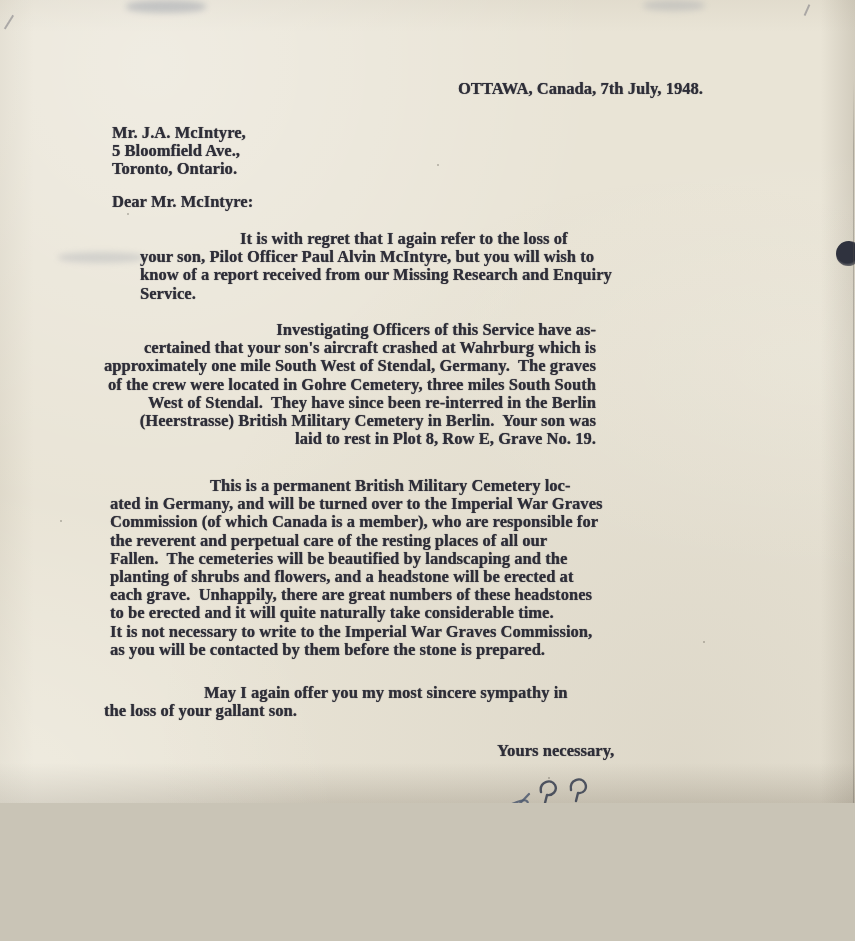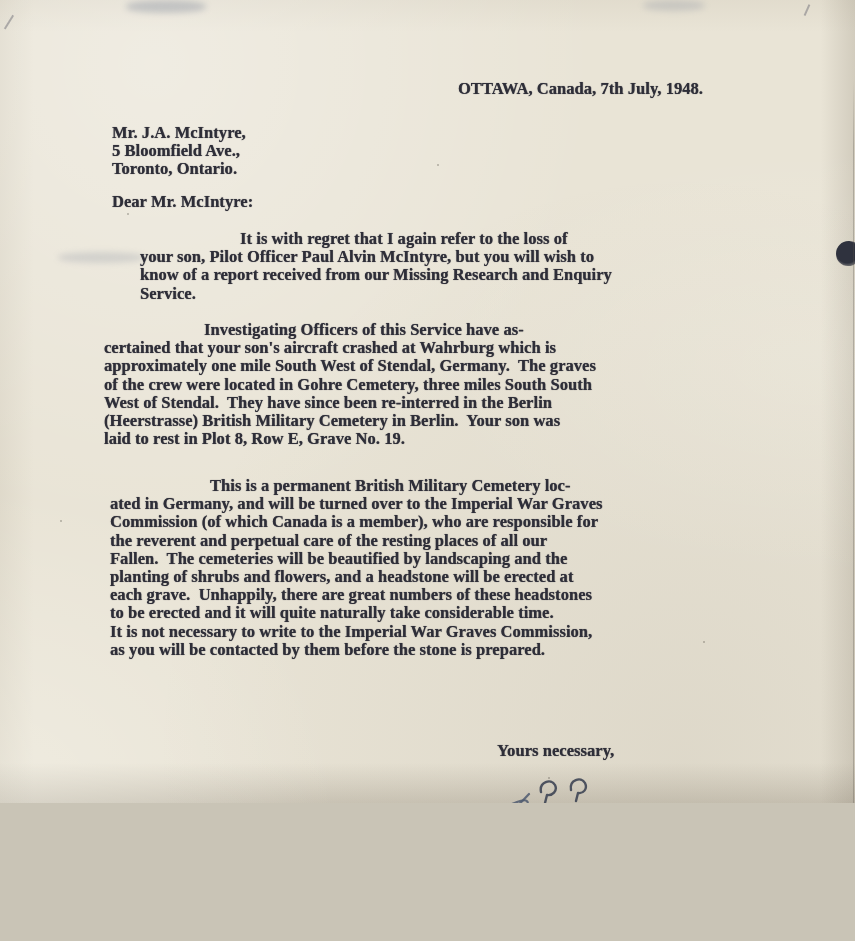--- a/index.html
+++ b/index.html
@@ -27,21 +27,21 @@
     letter-spacing: 0.1px;
     white-space: pre;
     color: #2e2e38;
     text-shadow: 0 0 1px rgba(44,44,56,0.65), 0.4px 0.4px 0.6px rgba(44,44,56,0.40);
   }
   .para { text-indent: 100px; }
   .dateline   { left: 458px; top: 80px;  }
   .address    { left: 112px; top: 116px; margin-top: 8px; }
   .salutation { left: 112px; top: 193px; }
   .para-1     { left: 104px; top: 230px; margin-left: 36px; }
-  .para-2     { left: 104px; top: 321px; }
+  .para-2     { left: 104px; top: 321px; text-align: right; }
   .para-3     { left: 110px; top: 477px; }
   .para-4     { left: 104px; top: 684px; }
   .closing    { left: 497px; top: 742px; }
   .sig-block  { left: 444px; top: 814px; width: 280px; text-align: center; line-height: 19px; }
   .reference  { left: 143px; top: 869px; }
 
   .signature-svg { position: absolute; left: 400px; top: 776px; width: 200px; height: 72px; }
 
   .ink-blot {
     position: absolute; left: 836px; top: 241px; width: 25px; height: 25px;
@@ -111,20 +111,22 @@
 ated in Germany, and will be turned over to the Imperial War Graves
 Commission (of which Canada is a member), who are responsible for
 the reverent and perpetual care of the resting places of all our
 Fallen.  The cemeteries will be beautified by landscaping and the
 planting of shrubs and flowers, and a headstone will be erected at
 each grave.  Unhappily, there are great numbers of these headstones
 to be erected and it will quite naturally take considerable time.
 It is not necessary to write to the Imperial War Graves Commission,
 as you will be contacted by them before the stone is prepared.</div>
 
+  <div class="typed para para-4">May I again offer you my most sincere sympathy in
+the loss of your gallant son.</div>
 
   <div class="typed closing">Yours necessary,</div>
 
   <svg class="signature-svg" viewBox="0 0 200 72">
     <g fill="none" stroke="#4f5a70" stroke-opacity="0.85" stroke-width="2.2" stroke-linecap="round" stroke-linejoin="round">
       <path d="M 12,64 C 45,52 92,36 117,26 C 127,22 132,26 123,32 C 110,40 92,45 86,41 C 82,38 91,33 102,31"></path>
       <path d="M 129,18 C 118,30 104,42 95,48"></path>
     </g>
     <g fill="none" stroke="#3e4554" stroke-opacity="0.9" stroke-width="2.4" stroke-linecap="round" stroke-linejoin="round">
       <path d="M 141,16 C 139,6 151,2 155,9 C 158,15 152,20 147,19 L 145,27"></path>

